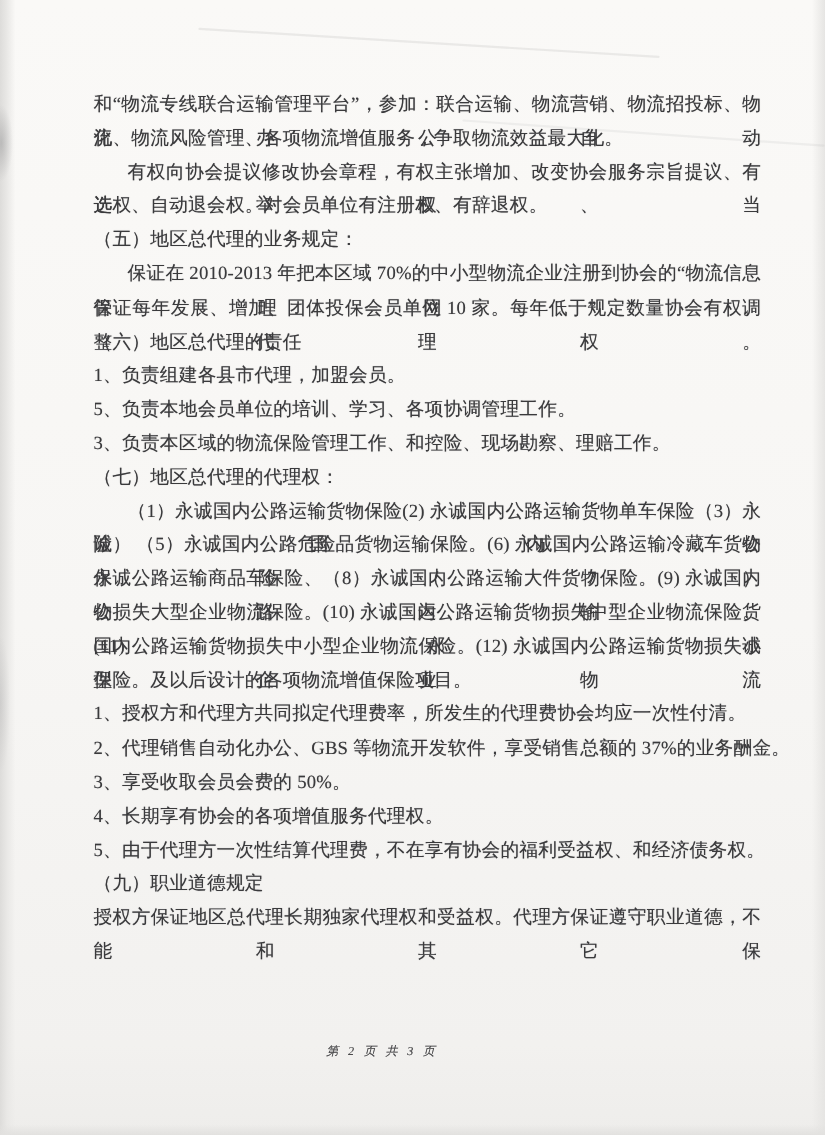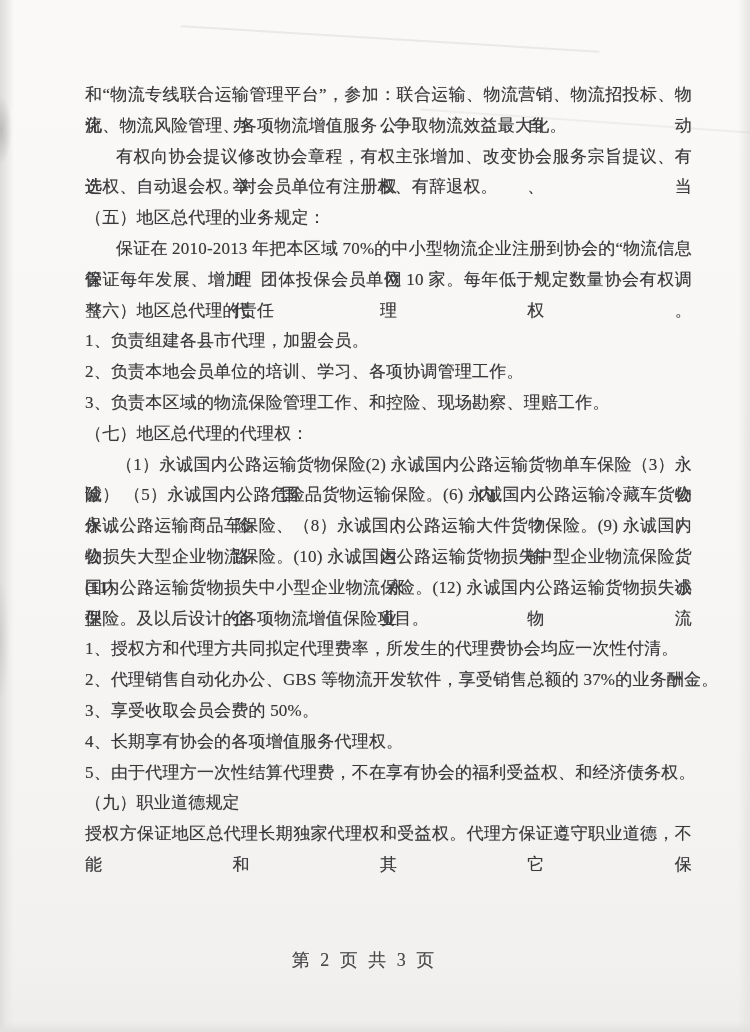--- a/index.html
+++ b/index.html
@@ -81,28 +81,29 @@
   .line.fill {
     white-space: normal;
     text-align: justify;
     text-align-last: justify;
   }
   .line.indent {
     text-indent: 31px;
   }
   .page-footer {
     position: absolute;
-    left: 92px;
+    left: 75px;
     top: 948px;
     width: 545px;
     text-align: center;
     color: #4a4a4c;
-    font-size: 18px;
+    font-size: 11px;
     letter-spacing: 3px;
     text-shadow: 0 0 0.6px rgba(80,80,82,0.5);
+    font-style: italic;
   }
 </style>
 </head>
 <body>
 
 <div class="scan-page">
   <div class="edge-left"></div>
   <div class="edge-left-smudge"></div>
   <div class="edge-left-smudge2"></div>
   <div class="edge-right"></div>
@@ -113,21 +114,21 @@
   <div class="text-block">
       <div class="line fill">和“物流专线联合运输管理平台”，参加：联合运输、物流营销、物流招投标、物流办公自动</div>
       <div class="line">化、物流风险管理、各项物流增值服务，争取物流效益最大化。</div>
       <div class="line indent fill">有权向协会提议修改协会章程，有权主张增加、改变协会服务宗旨提议、有选举权、当</div>
       <div class="line">选权、自动退会权。对会员单位有注册权、有辞退权。</div>
       <div class="line">（五）地区总代理的业务规定：</div>
       <div class="line indent fill">保证在 2010-2013 年把本区域 70%的中小型物流企业注册到协会的“物流信息管理网”。</div>
       <div class="line fill">保证每年发展、增加、团体投保会员单位 10 家。每年低于规定数量协会有权调整代理权。</div>
       <div class="line">（六）地区总代理的责任</div>
       <div class="line">1、负责组建各县市代理，加盟会员。</div>
-      <div class="line">2、负责本地会员单位的培训、学习、各项协调管理工作。</div>
+      <div class="line">5、负责本地会员单位的培训、学习、各项协调管理工作。</div>
       <div class="line">3、负责本区域的物流保险管理工作、和控险、现场勘察、理赔工作。</div>
       <div class="line">（七）地区总代理的代理权：</div>
       <div class="line indent fill">（1）永诚国内公路运输货物保险(2) 永诚国内公路运输货物单车保险（3）永诚国内公</div>
       <div class="line fill">险） （5）永诚国内公路危险品货物运输保险。(6) 永诚国内公路运输冷藏车货物保险（7）</div>
       <div class="line fill">永诚公路运输商品车保险、（8）永诚国内公路运输大件货物保险。(9) 永诚国内公路运输货</div>
       <div class="line fill">物损失大型企业物流保险。(10) 永诚国内公路运输货物损失中型企业物流保险。(11) 永诚</div>
       <div class="line fill">国内公路运输货物损失中小型企业物流保险。(12) 永诚国内公路运输货物损失小型企业物流</div>
       <div class="line">保险。及以后设计的各项物流增值保险项目。</div>
       <div class="line">1、授权方和代理方共同拟定代理费率，所发生的代理费协会均应一次性付清。</div>
       <div class="line">2、代理销售自动化办公、GBS 等物流开发软件，享受销售总额的 37%的业务酬金。</div>

